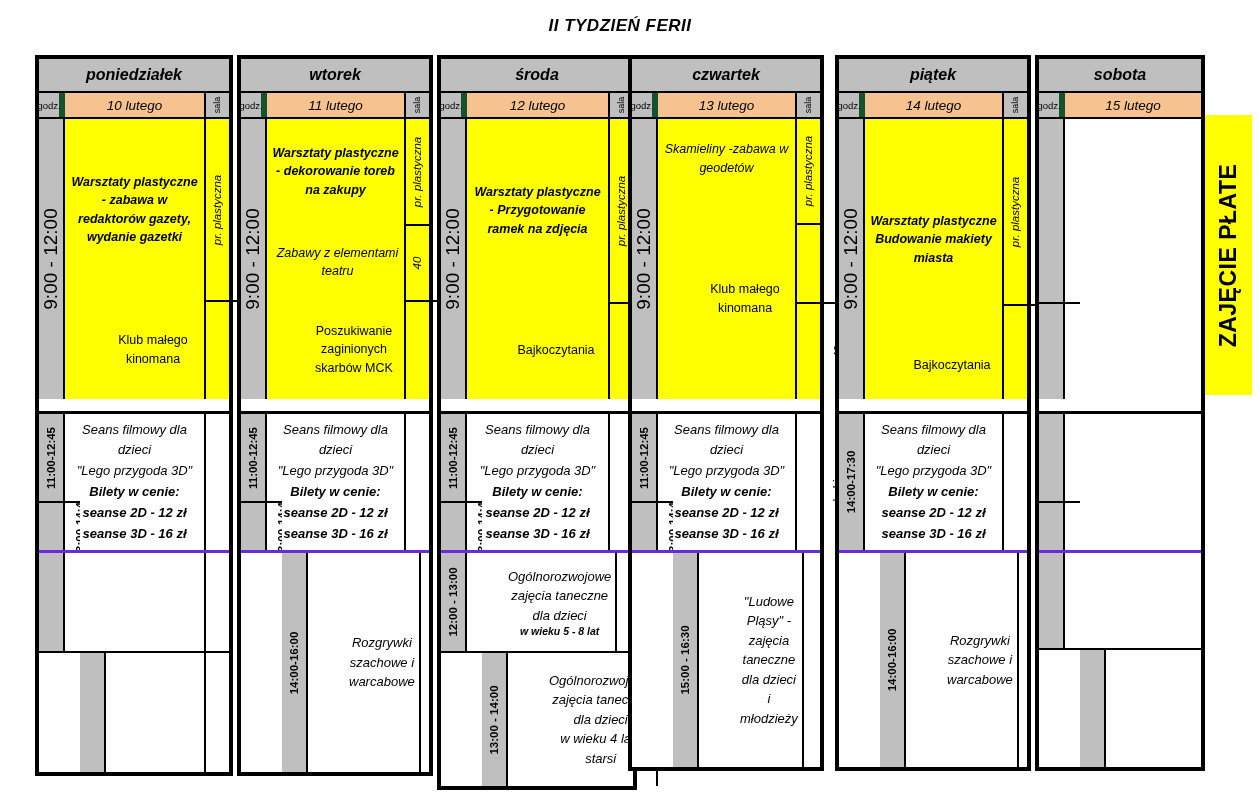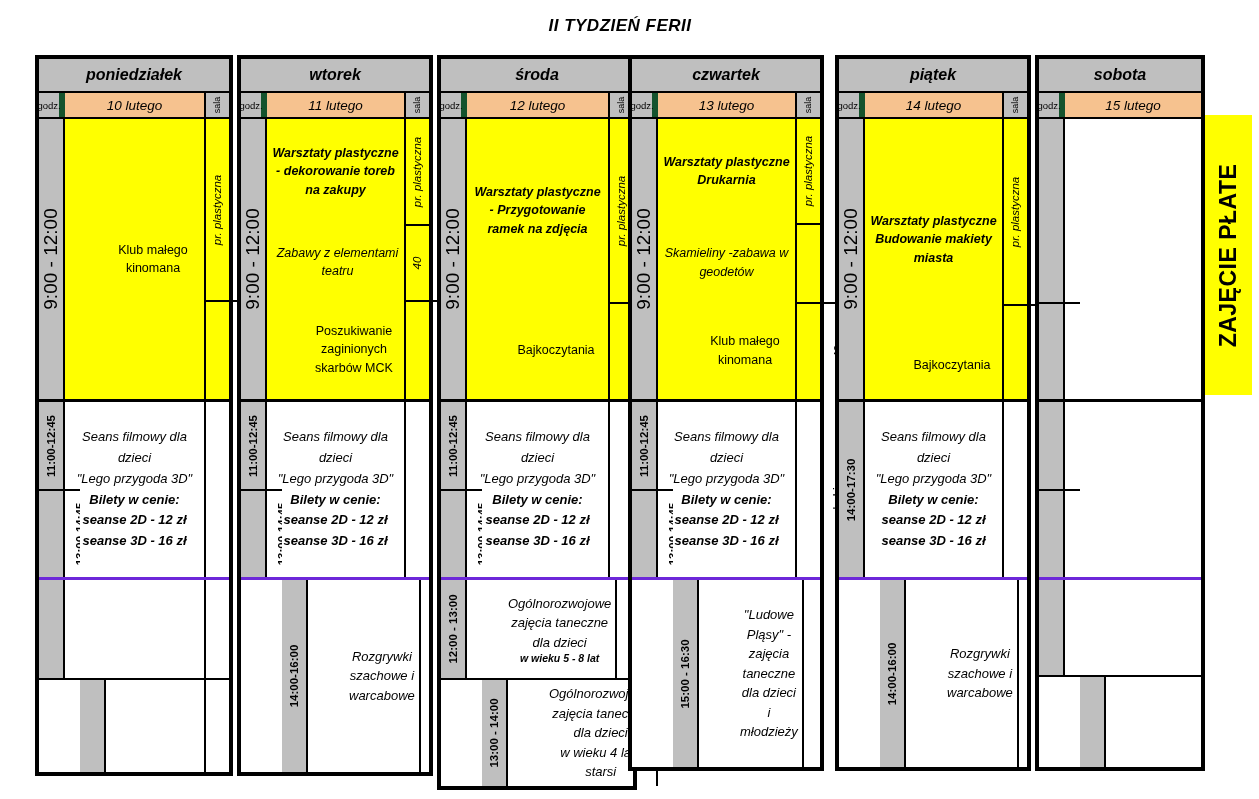--- a/index.html
+++ b/index.html
@@ -18,21 +18,21 @@
   .daterow { flex:none; height:26px; display:flex; border-top:2px solid #000; }
   .gcell { flex:none; width:26px; background:#BFBFBF; border-right:6px solid #14532d;
     display:flex; align-items:center; justify-content:center; font-size:9.5px; }
   .dcell { flex:1; background:#F6C28F; display:flex; align-items:center; justify-content:center;
     font-style:italic; font-size:13.5px; }
   .shcell { flex:none; width:25px; background:#BFBFBF; border-left:2px solid #000;
     display:flex; align-items:center; justify-content:center; font-size:9px; }
 
   .sec { flex:none; display:flex; }
   .morning { height:282px; border-top:2px solid #000; }
-  .filmsec { height:178px; border-top:3px solid #000; }
+  .filmsec { height:139px; border-top:3px solid #000;margin-top:12px; }
   .aft { flex:1; border-top:3px solid #6d28d9; display:flex; flex-direction:column; }
   .arow { flex:none; display:flex; }
   .arow + .arow { border-top:2px solid #000; }
   .arow.grow { flex:1; }
 
   .tcol { flex:none; width:26px; background:#BFBFBF; border-right:2px solid #000;
     display:flex; flex-direction:column; }
   .tcol.center { align-items:center; justify-content:center; }
   .ccol { flex:1; display:flex; flex-direction:column; }
   .scol { flex:none; width:25px; border-left:2px solid #000; display:flex; flex-direction:column; }
@@ -74,20 +74,23 @@
     <div class="dcell">10 lutego</div>
     <div class="shcell">
         <span class="rot">sala</span>
       </div>
   </div>
   <div class="sec morning">
     <div class="tcol center">
         <span class="rot t-big">9:00 - 12:00</span>
       </div>
     <div class="ccol yellow">
+      <div class="cellc" style="height:181px;">
+          <span class="bi act-txt">Warsztaty plastyczne  - zabawa w redaktorów gazety, wydanie gazetki</span>
+        </div>
       <div class="cellc grow">
           <span class="rg act-txt">Klub małego kinomana</span>
         </div>
     </div>
     <div class="scol yellow">
       <div class="sub" style="height:181px;">
           <span class="rot it room-txt">pr. plastyczna</span>
         </div>
       <div class="sub grow">
           <span class="rot it room-txt">40</span>
@@ -302,23 +305,20 @@
     <div class="dcell">13 lutego</div>
     <div class="shcell">
         <span class="rot">sala</span>
       </div>
   </div>
   <div class="sec morning">
     <div class="tcol center">
         <span class="rot t-big">9:00 - 12:00</span>
       </div>
     <div class="ccol yellow">
-      <div class="cellc" style="height:104px;">
-          <span class="bi act-txt">Warsztaty plastyczne Drukarnia</span>
-        </div>
       <div class="cellc" style="height:79px;">
           <span class="it act-txt">Skamieliny -zabawa w geodetów</span>
         </div>
       <div class="cellc grow">
           <span class="rg act-txt">Klub małego kinomana</span>
         </div>
     </div>
     <div class="scol yellow">
       <div class="sub" style="height:104px;">
           <span class="rot it room-txt">pr. plastyczna</span>

